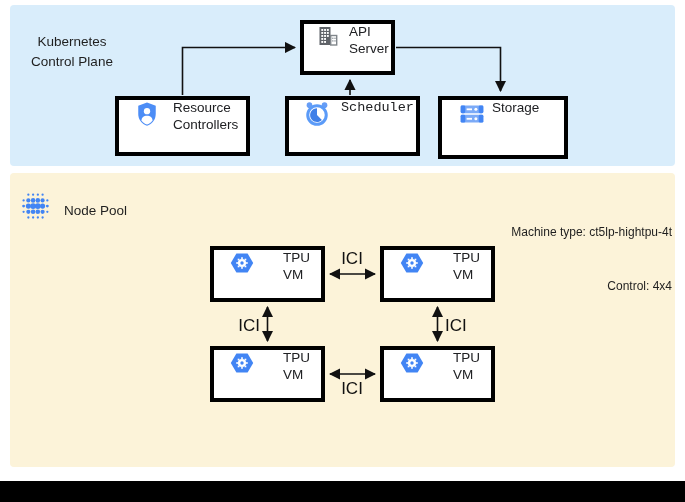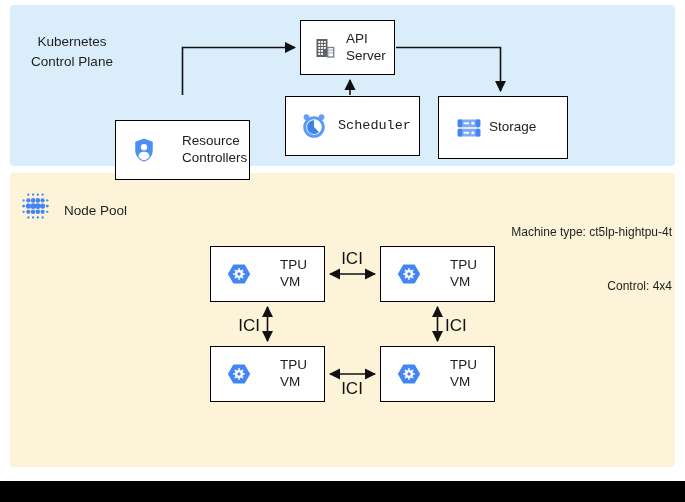--- a/index.html
+++ b/index.html
@@ -8,25 +8,25 @@
 
   .panel { position:absolute; border-radius:4px; }
   .panel-blue { left:10px; top:5px; width:665px; height:161px; background:#d9edfb; }
   .panel-cream { left:10px; top:173px; width:665px; height:294px; background:#fcf3d9; }
 
   .section-title { position:absolute; color:#1f1f1f; font-size:13.5px; line-height:1.45; }
   .cp-title { left:16px; top:32px; width:112px; text-align:center; }
   .np-title { left:64px; top:201px;text-align:right; }
   .np-meta { position:absolute; right:13px; top:187px; text-align:right; color:#1f1f1f; font-size:12px; line-height:18px; white-space:pre; }
 
-  .node-box { position:absolute; background:#ffffff; border:1px solid #000000; display:flex; align-items:center; }
+  .node-box { position:absolute; background:#ffffff; border:4px solid #000000; display:flex; }
   .node-box .lbl { color:#202124; font-size:13.5px; line-height:1.25; }
 
   .box-api { left:300px; top:20px; width:95px; height:55px; gap:9px; padding-left:12px; }
-  .box-rc  { left:115px; top:96px; width:135px; height:60px; gap:24px; padding-left:14px;margin-top:24px; }
+  .box-rc  { left:115px; top:96px; width:135px; height:60px; gap:12px; padding-left:14px; }
   .box-sched { left:285px; top:96px; width:135px; height:60px; gap:10px; padding-left:14px;font-family:Liberation Mono, monospace; }
   .box-store { left:438px; top:96px; width:130px; height:63px; gap:6px; padding-left:16px; }
   .box-tpu { width:115px; height:56px; gap:28px; padding-left:15px; }
   .tpu-tl { left:210px; top:246px; }
   .tpu-tr { left:380px; top:246px; }
   .tpu-bl { left:210px; top:346px; }
   .tpu-br { left:380px; top:346px; }
 
   .connectors { position:absolute; left:0; top:0; width:685px; height:502px; pointer-events:none; }
 

